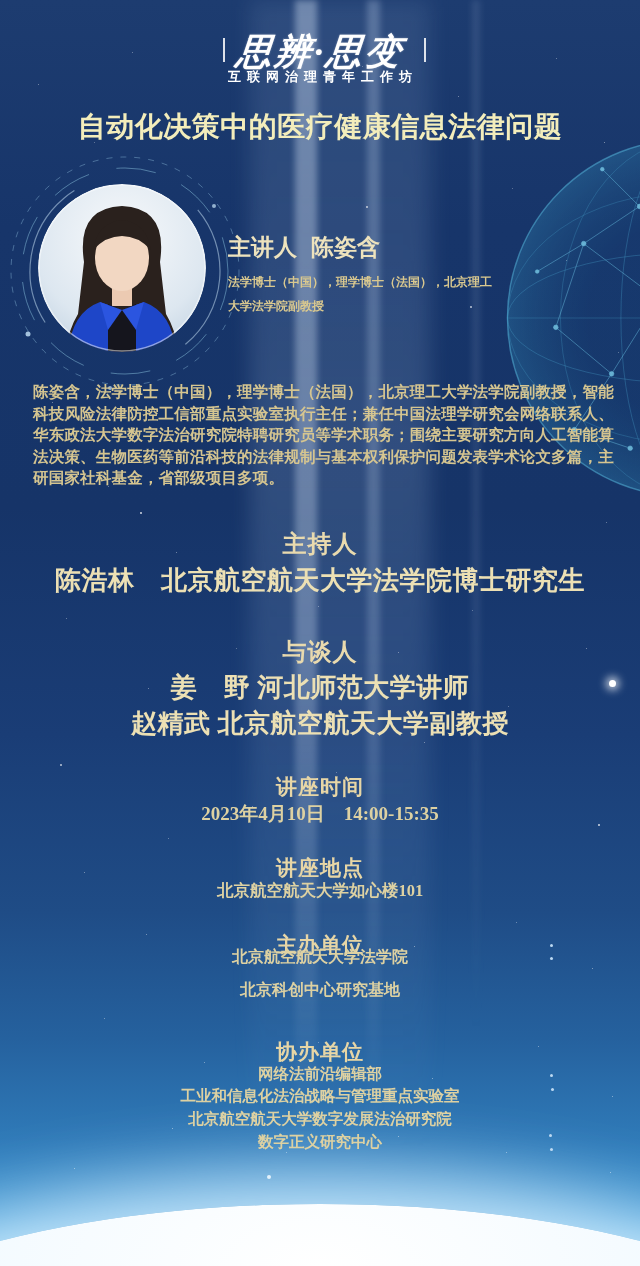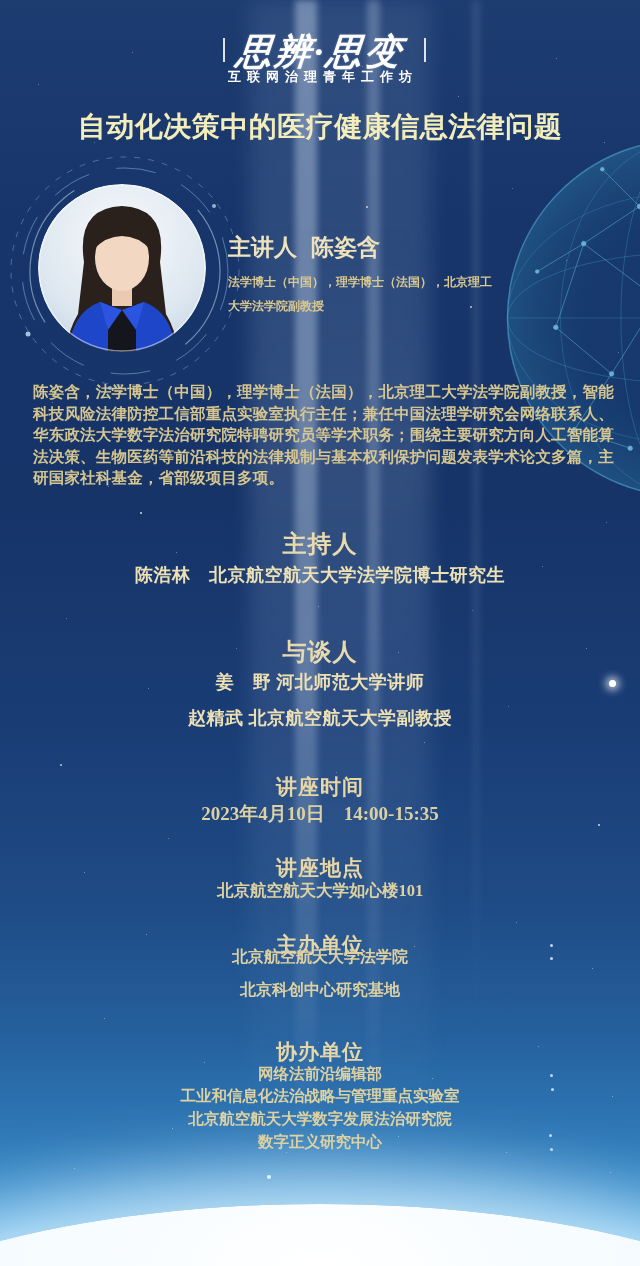--- a/index.html
+++ b/index.html
@@ -58,21 +58,21 @@
 
   
   .photo-rings{left:0px;top:146px;width:250px;height:250px;}
   .photo{left:38px;top:184px;width:168px;height:168px;border-radius:50%;overflow:hidden;}
   .speaker-line{left:228px;top:232px;color:#eee3bd;font-size:23px;font-weight:700;}
   .speaker-line .gap{display:inline-block;width:14px;}
   .speaker-cred{left:228px;top:271px;width:400px;color:#d9c88f;font-size:12px;font-weight:700;line-height:23.5px;white-space:pre-line;}
   .bio{left:33px;top:381px;width:600px;color:#d5c590;font-size:15.5px;font-weight:600;line-height:21.6px;white-space:pre-line;letter-spacing:.2px;}
 
   .h-big{color:#e9daae;font-size:24px;font-weight:700;letter-spacing:1px;}
-  .p-line{color:#ece0b4;font-size:18px;font-weight:700;letter-spacing:.5px;}
+  .p-line{color:#ece0b4;font-size:26px;font-weight:700;letter-spacing:.5px;}
   .h-small{color:#e7d6a6;font-size:21px;font-weight:700;letter-spacing:1px;}
   .v-line{color:#ddd1a2;font-weight:700;}
 
   .host-heading{top:528px;} .host-line{top:563px;}
   .disc-heading{top:636px;} .disc-1{top:670px;font-family:Liberation Serif, serif;} .disc-2{top:706px;}
   .time-heading{top:773px;} .time-value{top:801px;font-size:19px;}
   .loc-heading{top:854px;} .loc-value{top:880px;font-size:16.5px;}
   .org-heading{top:931px;} .org-1{top:935px;font-size:16px;margin-top:12px;} .org-2{top:980px;font-size:16px;}
   .co-heading{top:1038px;}
   .co-1{top:1064px;font-size:15.5px;} .co-2{top:1086px;font-size:15.5px;}

